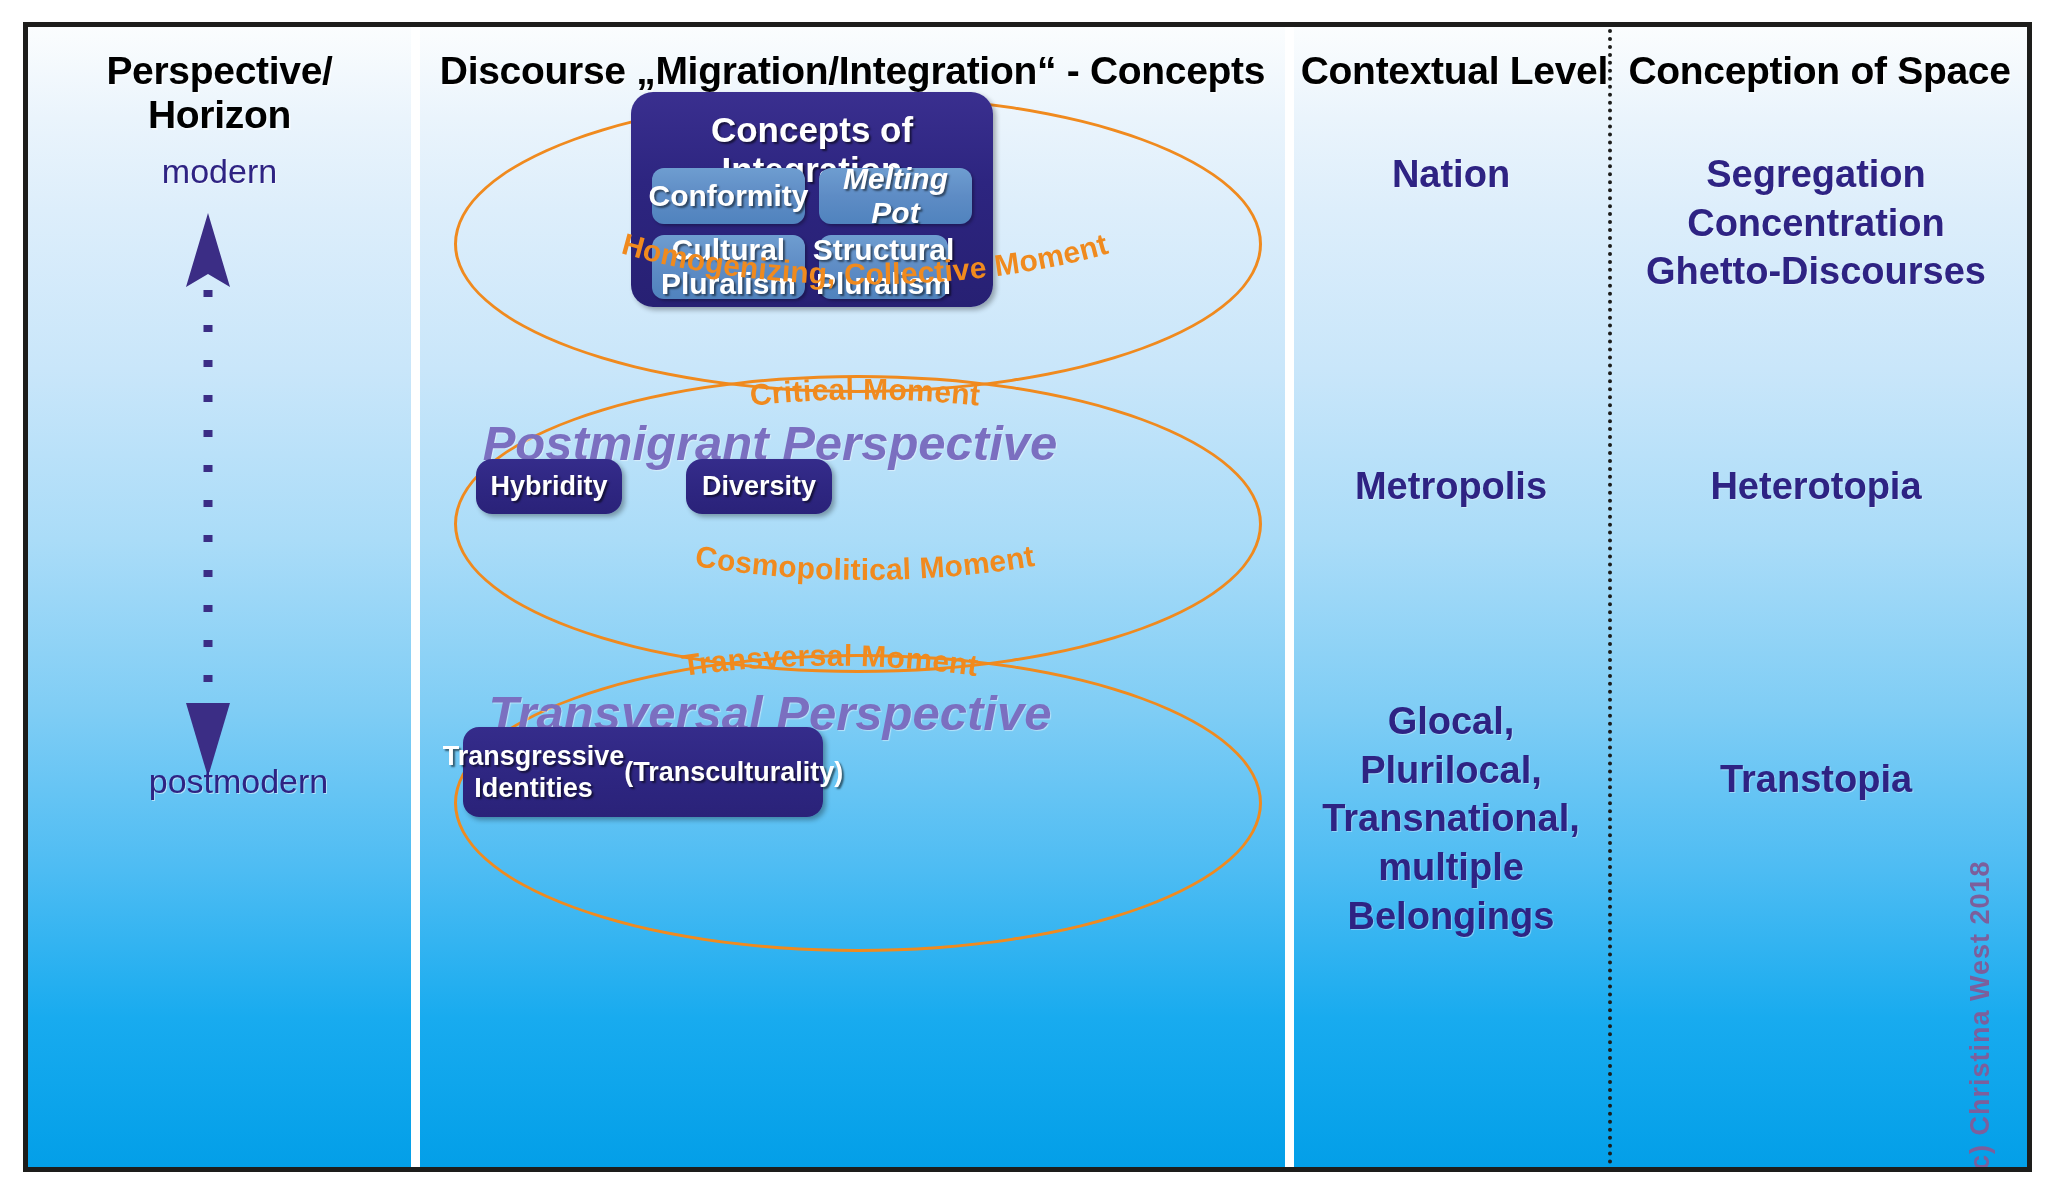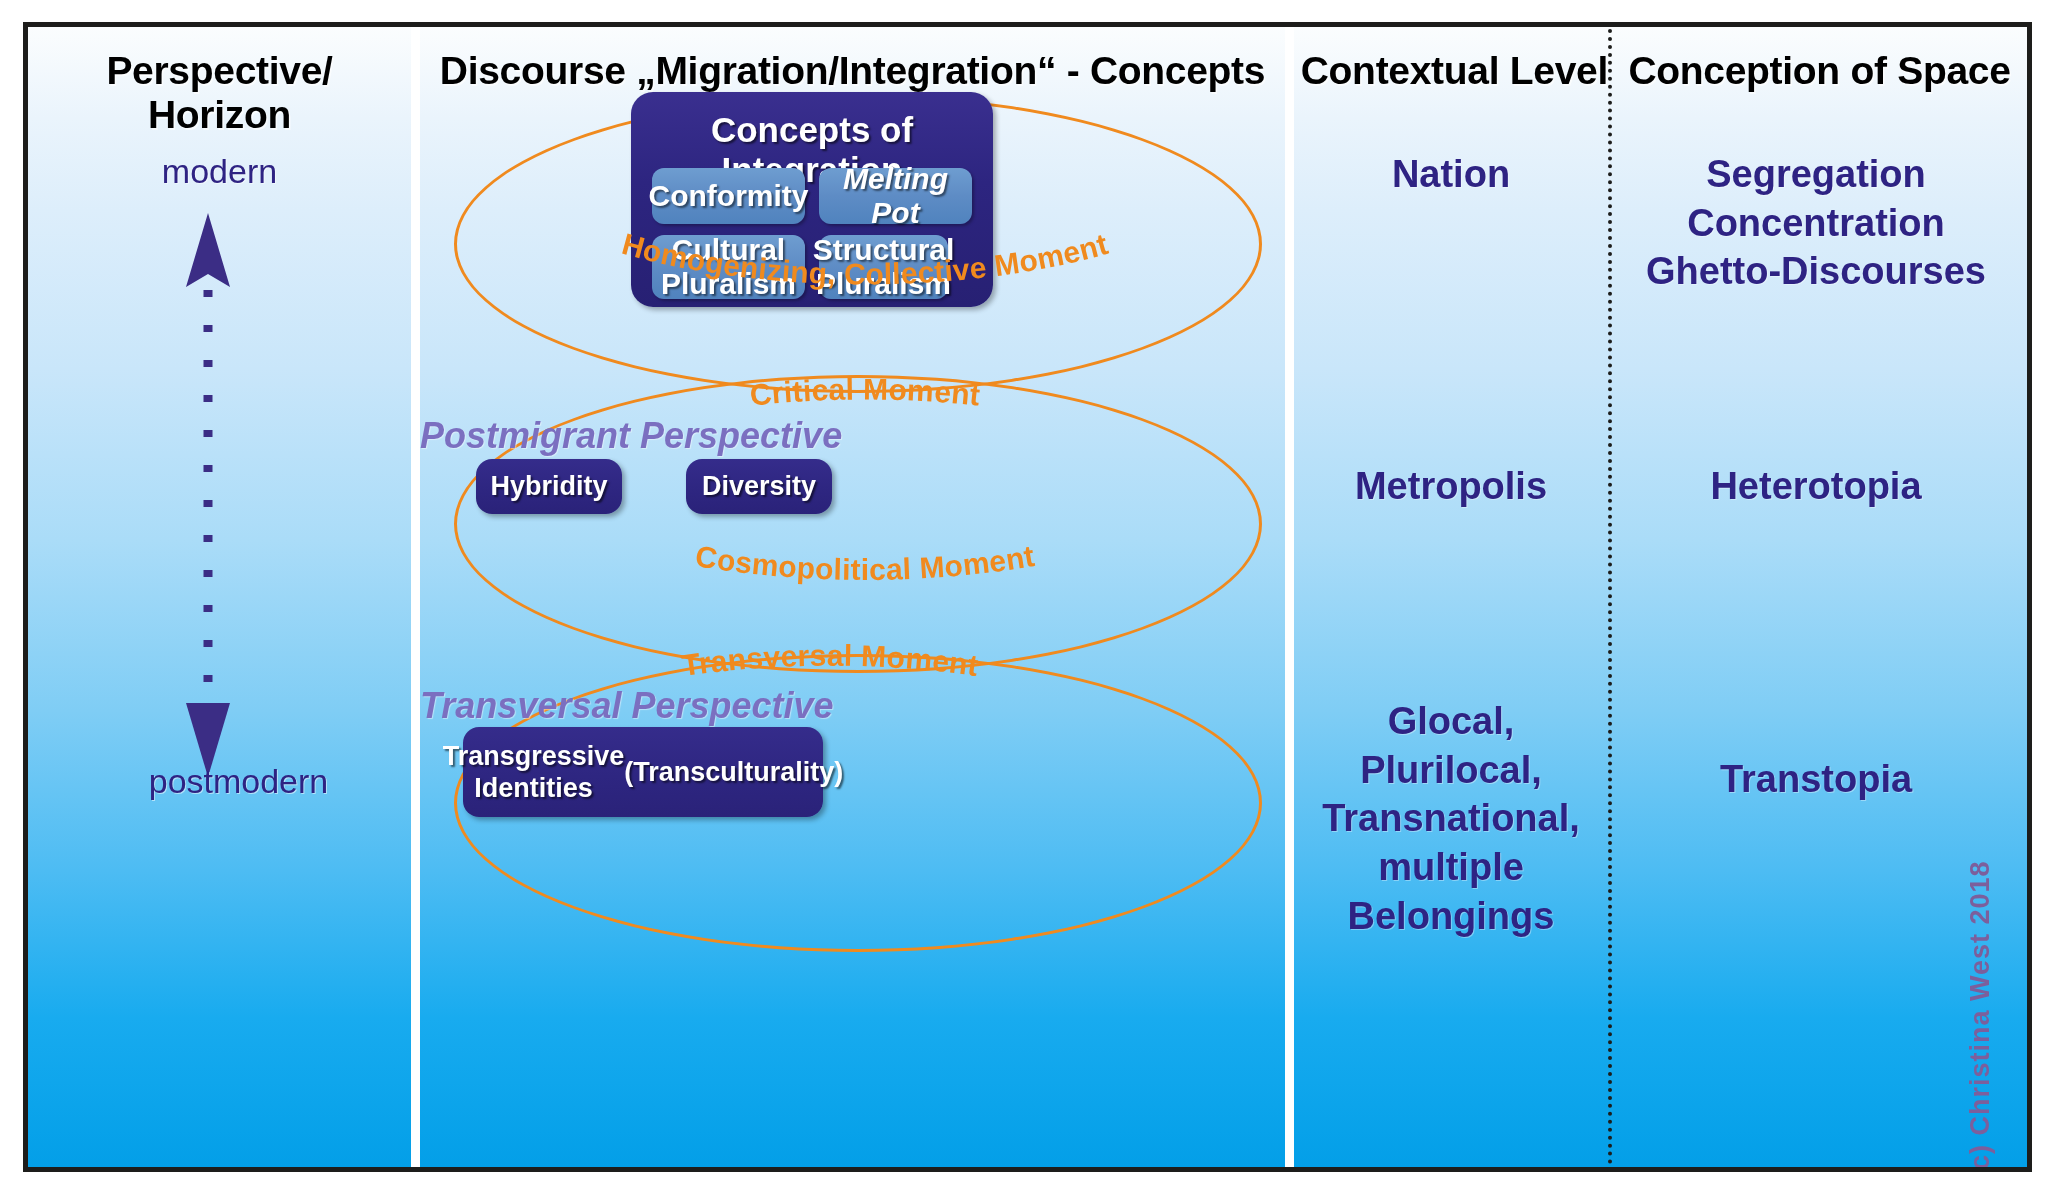--- a/index.html
+++ b/index.html
@@ -150,24 +150,25 @@
     font-weight: bold;
     font-size: 27px;
     line-height: 1.2;
     text-shadow: 2px 2px 2px rgba(0,0,0,0.55);
     box-sizing: border-box;
   }
 
   
   .persp-label {
     position: absolute;
+    text-align: center;
     color: #7b6fc0;
     font-weight: bold;
     font-style: italic;
-    font-size: 36px;
+    font-size: 49px;
     text-shadow: 1px 1px 1px rgba(255,255,255,0.45);
   }
 
   
   .col-val {
     position: absolute;
     text-align: center;
     color: #2e2383;
     font-weight: bold;
     font-size: 38px;

